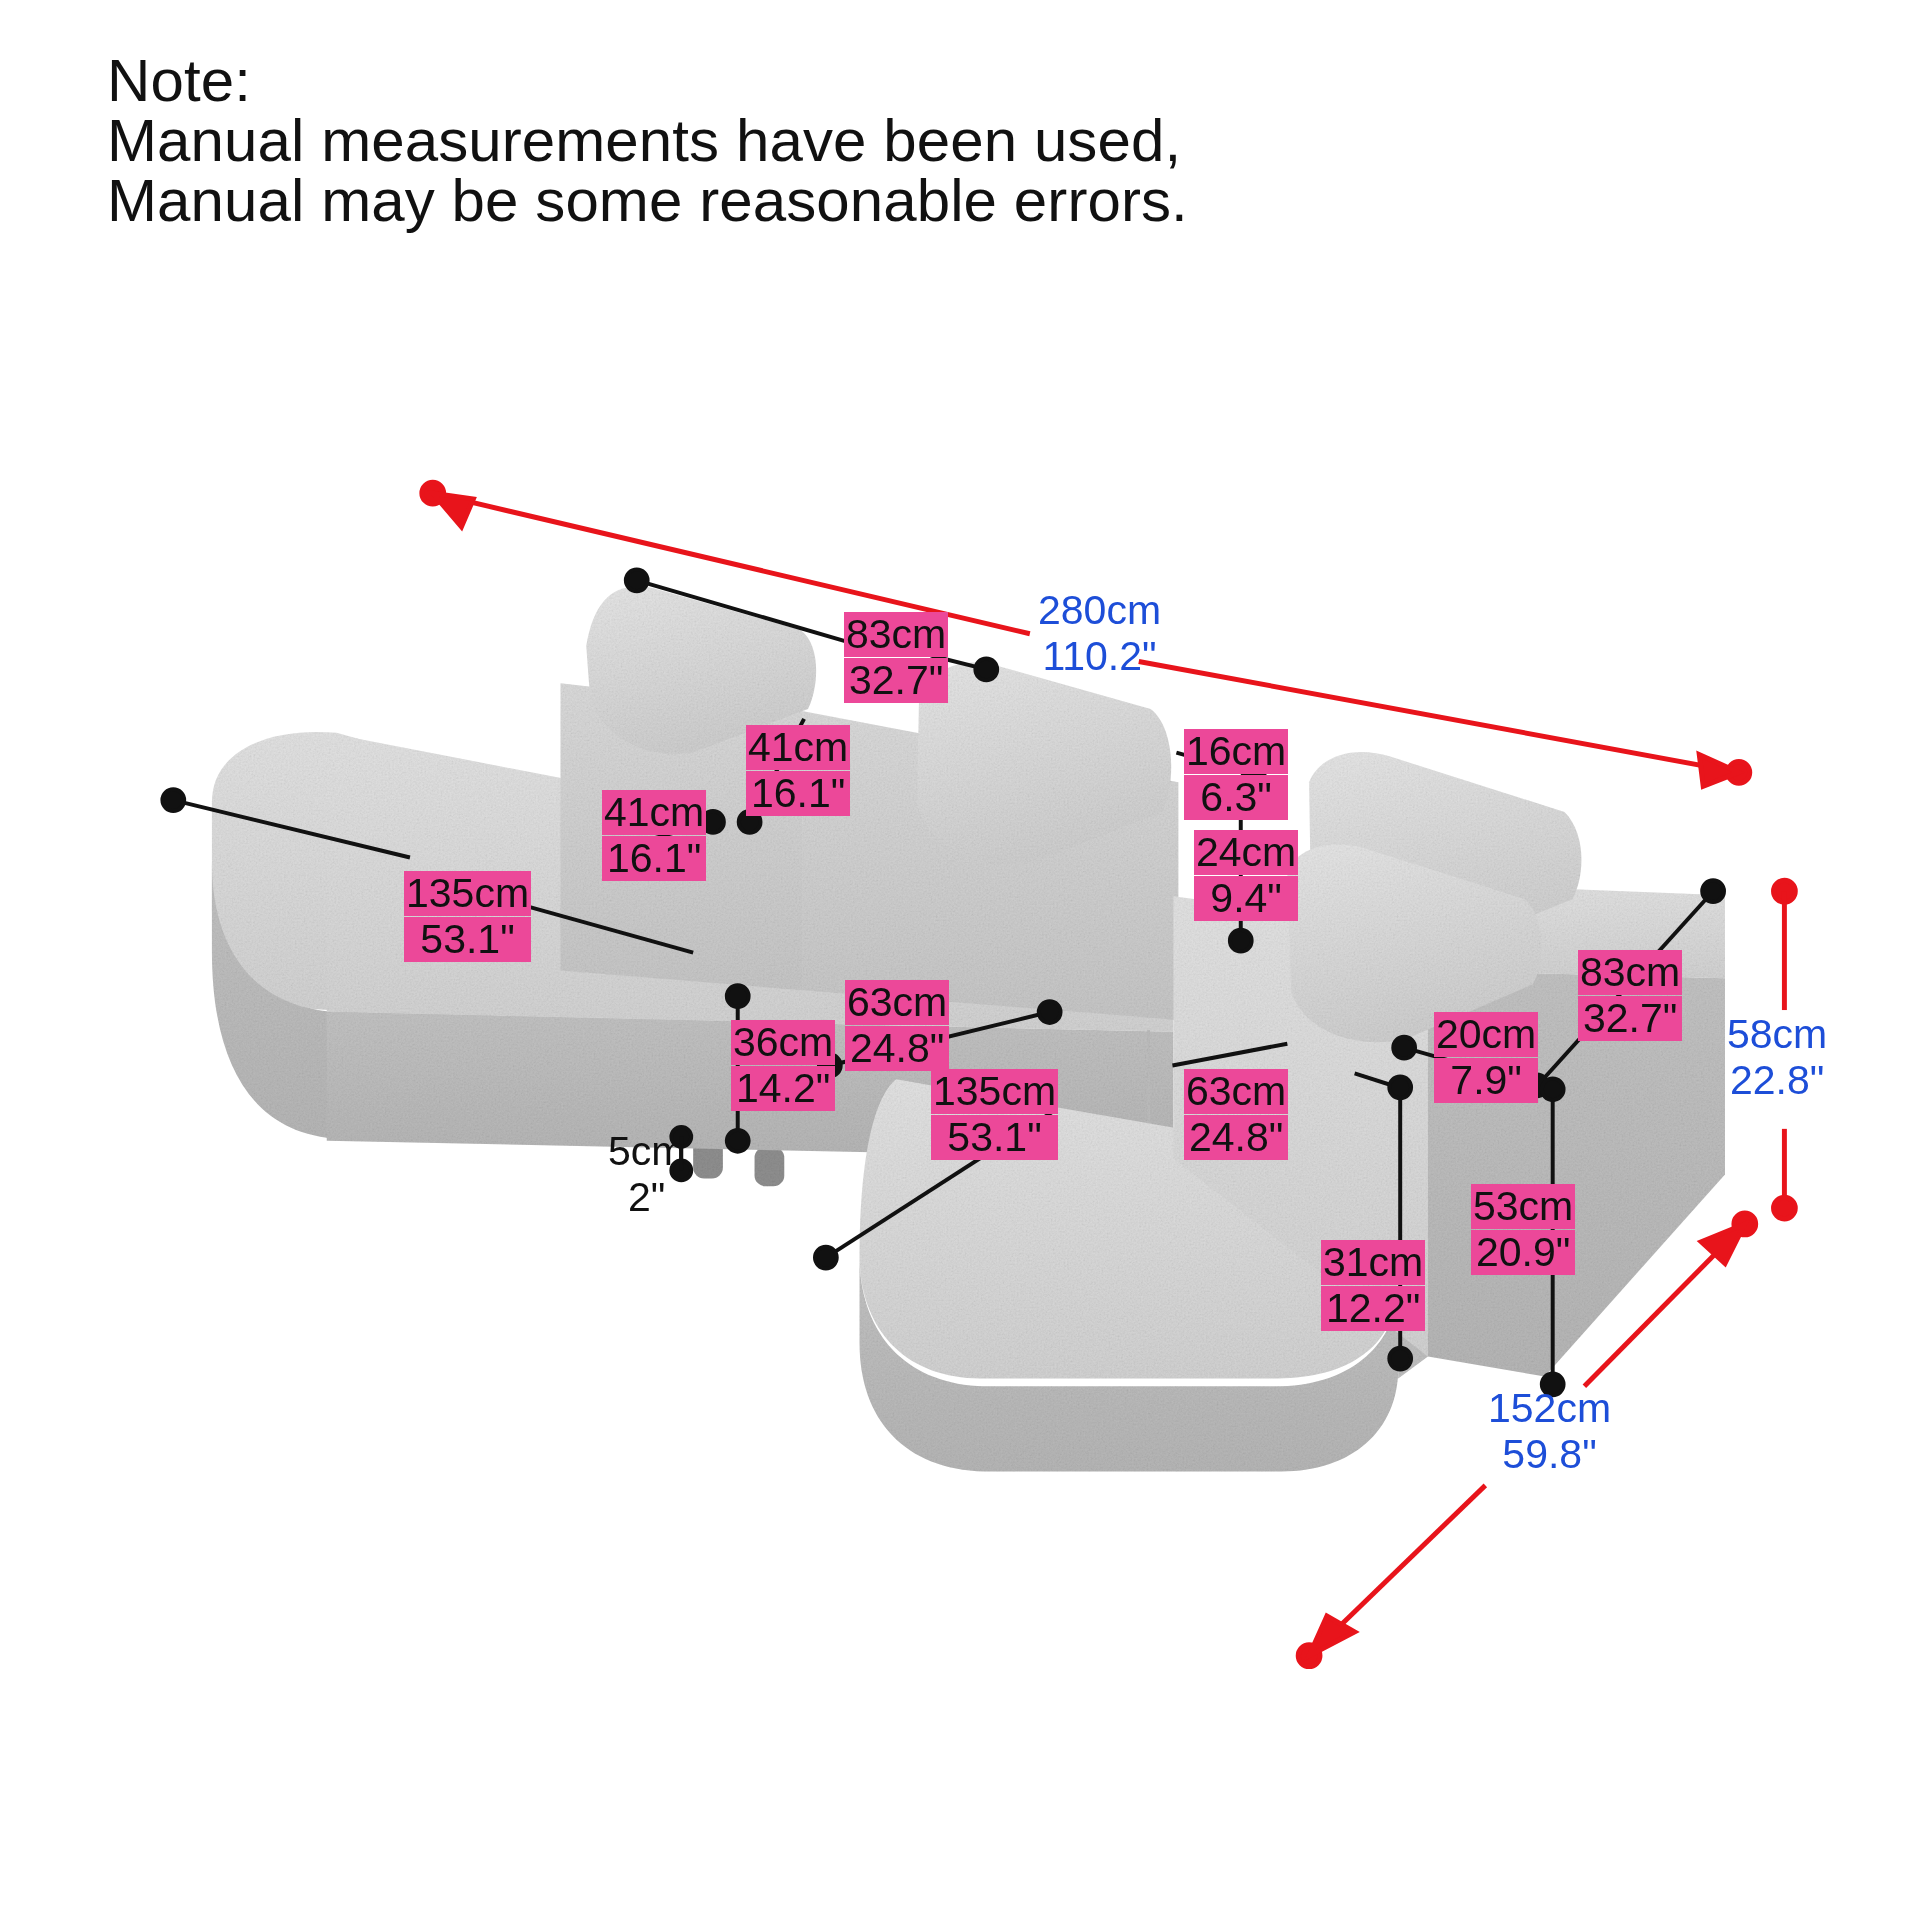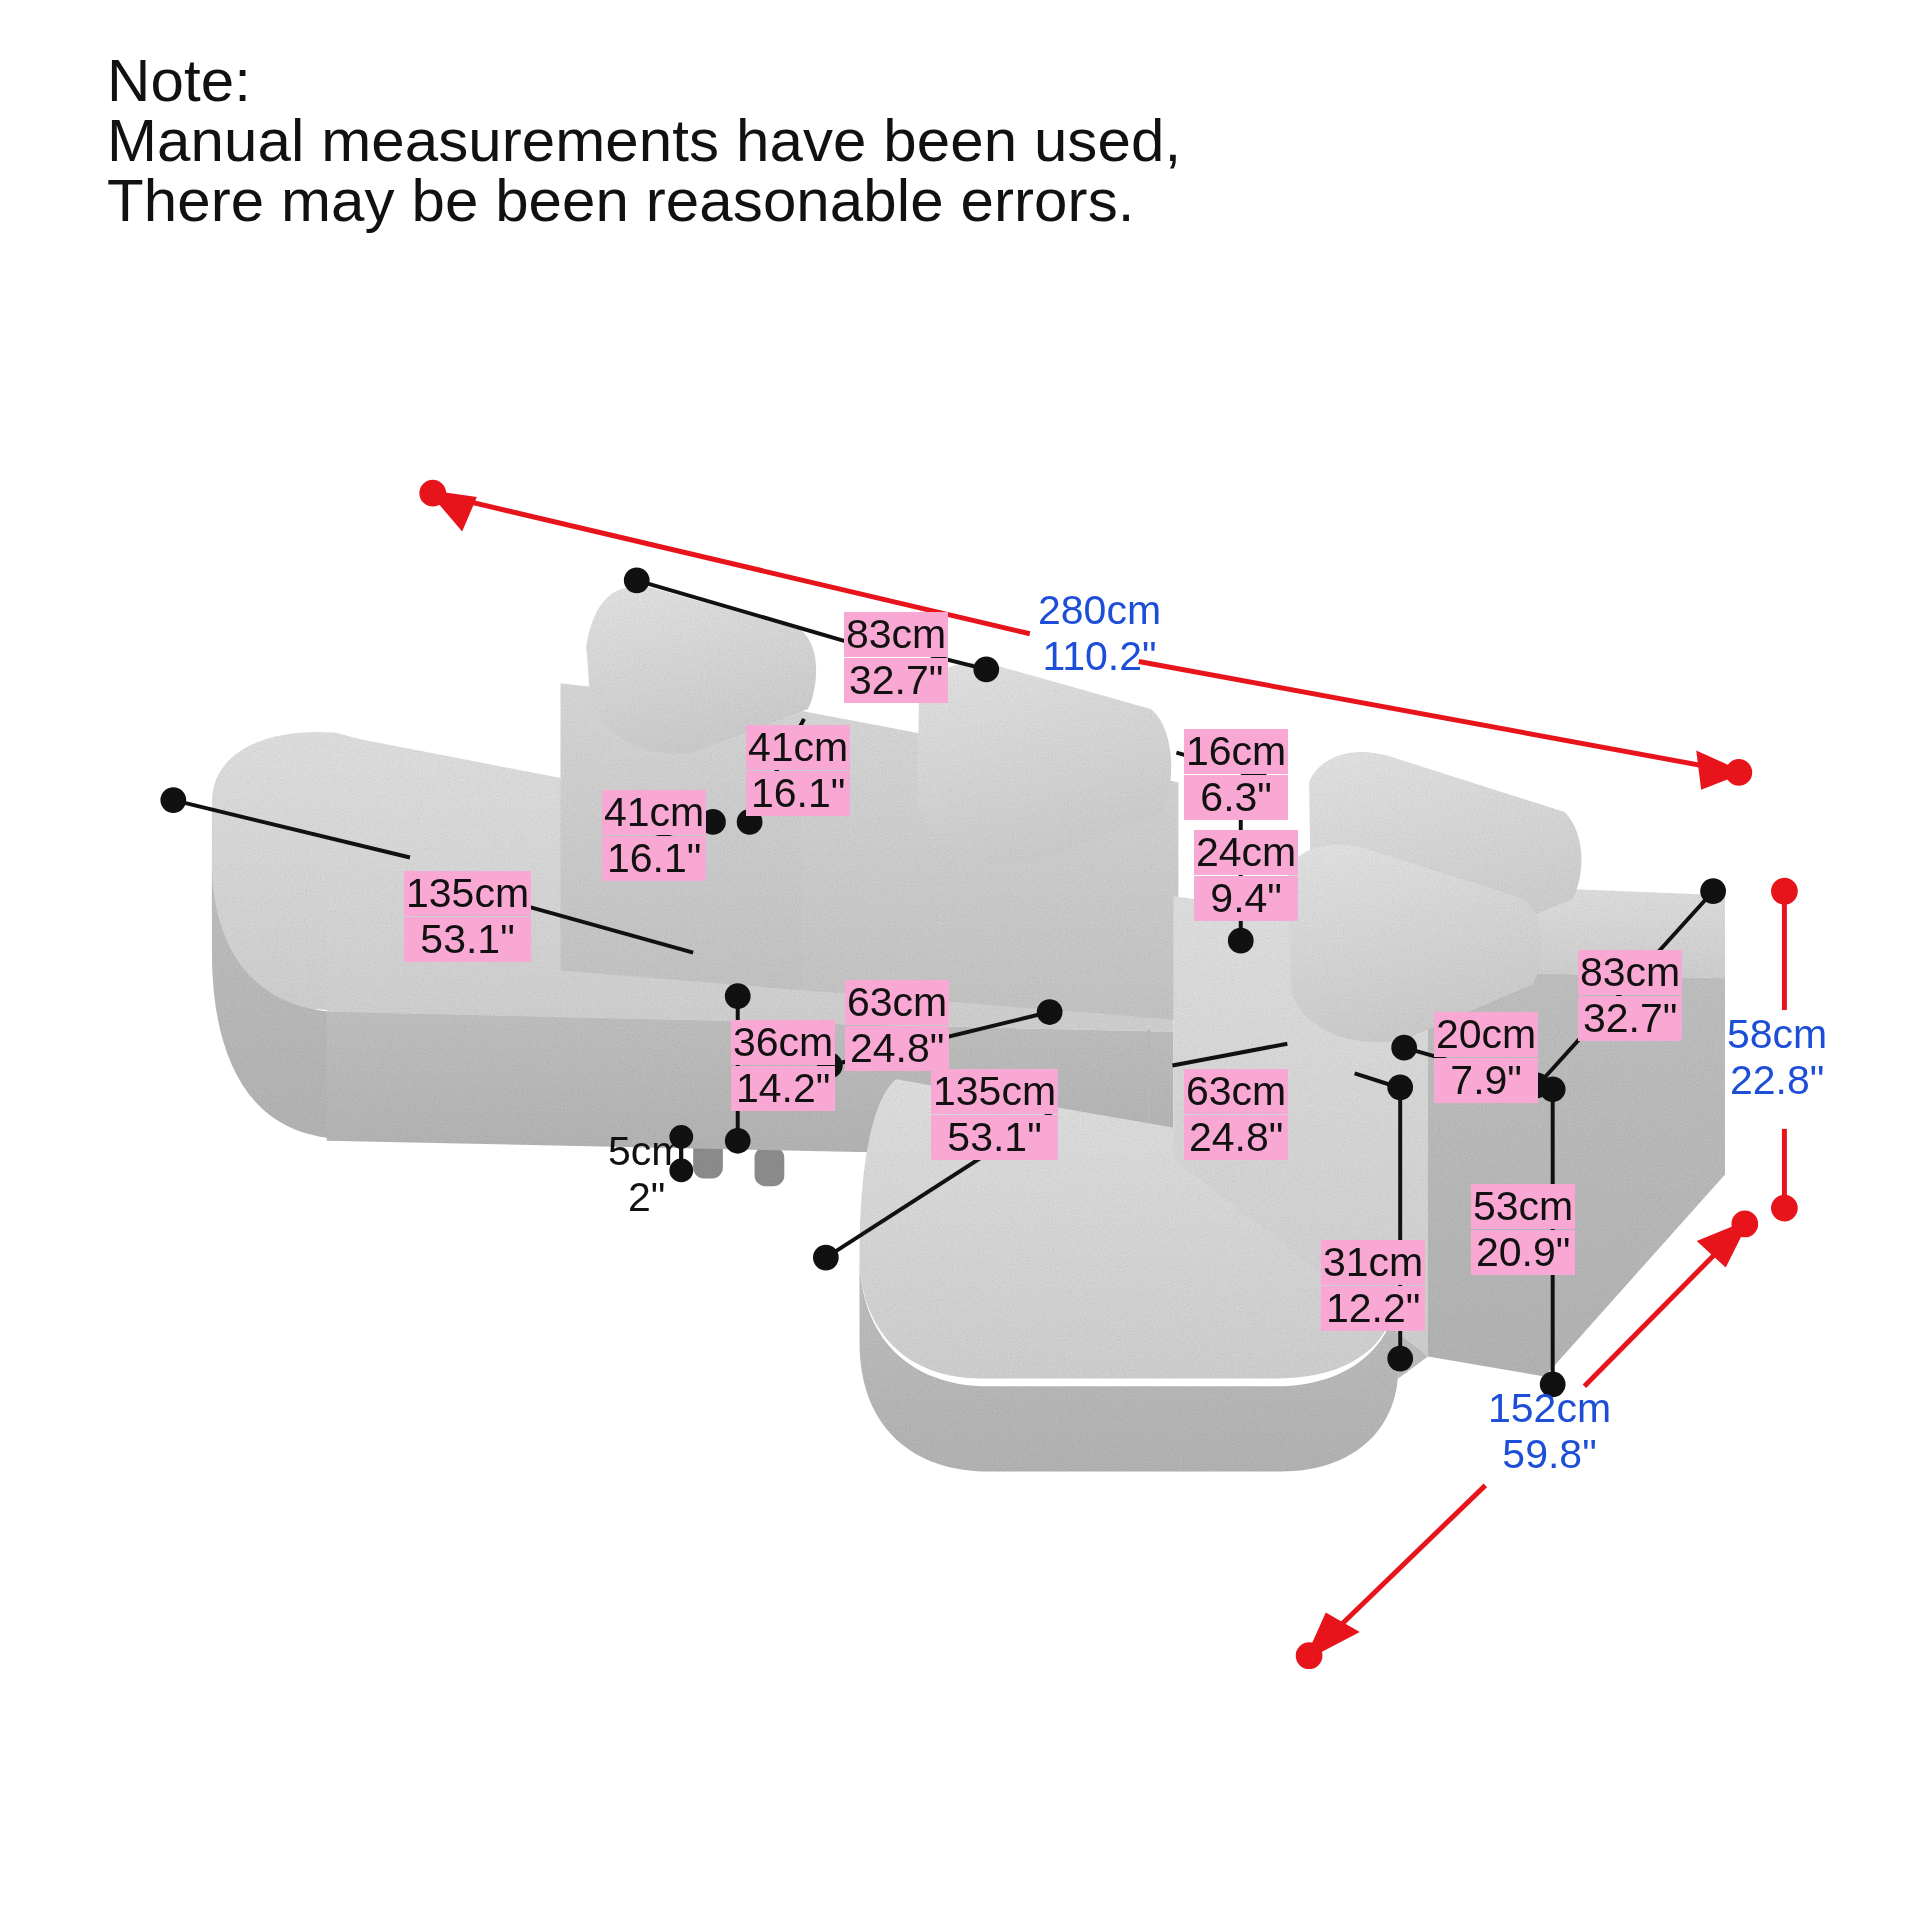--- a/index.html
+++ b/index.html
@@ -13,35 +13,35 @@
         font-size:60px;line-height:60px;white-space:nowrap;letter-spacing:0.1px;}
   .note div{font-weight:400;}
 
   
   svg.layer{position:absolute;left:0;top:0;width:1927px;height:1927px;overflow:visible;}
 
   
   .lbl{position:absolute;white-space:nowrap;font-size:41px;line-height:45px;
        font-weight:400;text-align:center;}
   .lbl.black{color:#111;}
-  .lbl.black span{background:#f9a8d4;display:block;padding:0 2px;}
+  .lbl.black span{background:#ec4899;display:block;padding:0 2px;}
   .lbl.red{color:#1d4ed8;}
   .lbl.red span{display:block;padding:0 2px;}
   .lbl .l2{margin-top:1px;}
   .lbl.nb span{background:transparent;}
 </style>
 </head>
 <body>
 
 <div id="stage">
 
   <div class="note">
     <div>Note:</div>
     <div>Manual measurements have been used,</div>
-    <div>There may be been reasonable errors.</div>
+    <div>Manual may be some reasonable errors.</div>
   </div>
 
   <svg class="layer" viewBox="0 0 1946 1946">
     <defs>
       <linearGradient id="gTop" x1="0" y1="0" x2="0" y2="1">
         <stop offset="0%" stop-color="#e2e2e2"></stop>
           <stop offset="100%" stop-color="#d2d2d2"></stop>
       </linearGradient>
       <linearGradient id="gFront" x1="0" y1="0" x2="0" y2="1">
         <stop offset="0%" stop-color="#c2c2c2"></stop>

